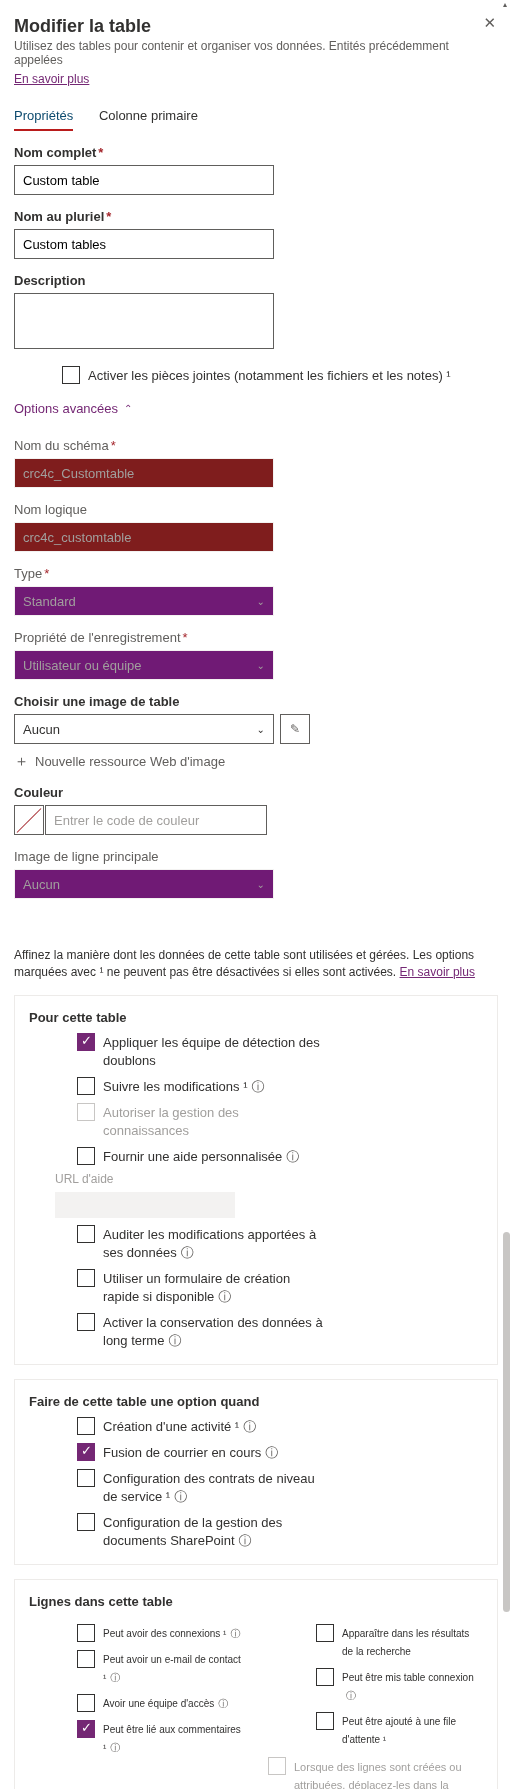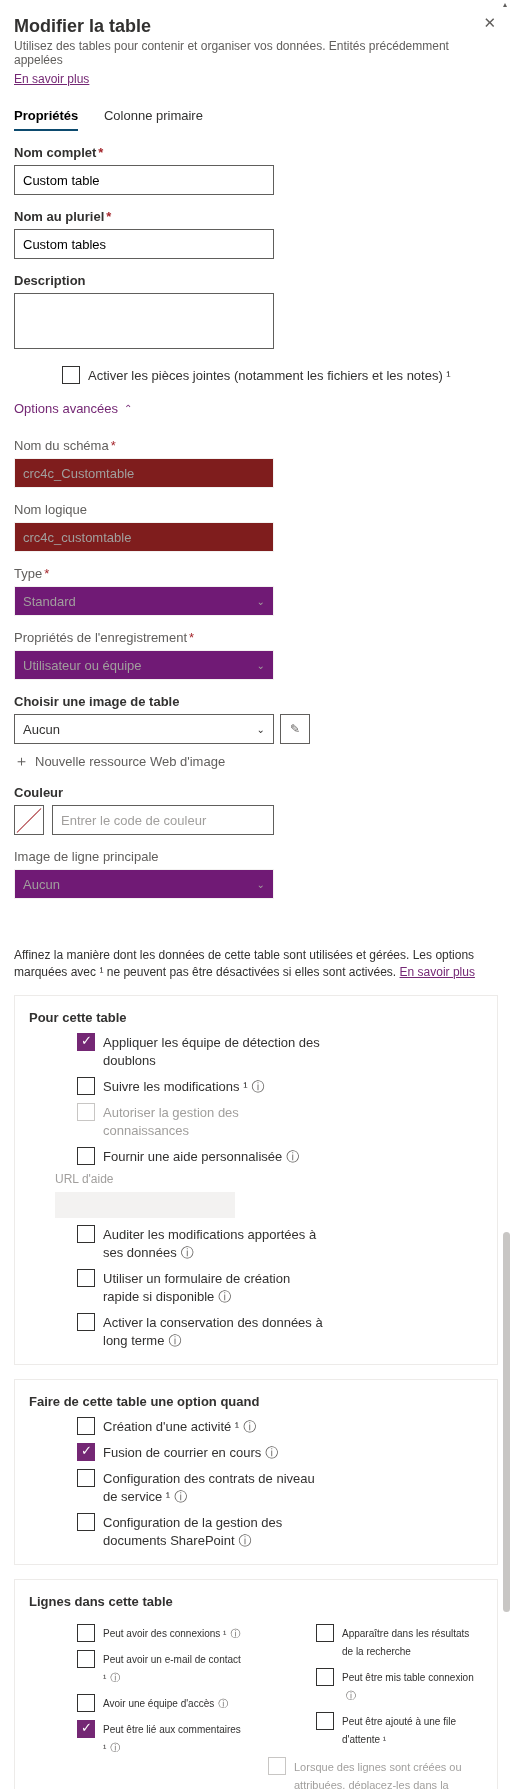--- a/index.html
+++ b/index.html
@@ -4,21 +4,21 @@
 <style>
   * { box-sizing: border-box; font-family: "Segoe UI", Arial, sans-serif; }
   body { margin: 0; background: #fff; font-size: 13px; color: #323130; width: 512px; }
   .panel { padding: 10px 14px 0 14px; position: relative; }
   .panel-title { font-size: 18px; font-weight: 600; margin: 6px 0 2px 0; }
   .close-btn { position: absolute; right: 16px; top: 14px; font-size: 15px; color: #605e5c; cursor: pointer; }
   .subtitle { color: #605e5c; font-size: 12px; margin-bottom: 4px; }
   .link { color: #742774; text-decoration: underline; cursor: pointer; font-size: 12px; }
   .tabs { margin-top: 16px; border-bottom: none; }
   .tab { display: inline-block; padding: 6px 0; margin-right: 22px; font-size: 13px; cursor: pointer; color: #323130; }
-  .tab.active { font-weight: 700; border-bottom: 2px solid #0c4a6e; color: #000000; }
+  .tab.active { font-weight: 400; border-bottom: 2px solid #b91c1c; color: #0c4a6e; }
   .form { padding: 0 14px; }
   .form-group { margin-top: 14px; }
   .form-label { display: block; font-size: 13px; margin-bottom: 5px; font-weight: 600; color: #323130; }
   .form-label.sub { font-weight: 400; color: #605e5c; }
   .req { color: #a4262c; margin-left: 2px; }
   .text-input { width: 260px; height: 30px; border: 1px solid #605e5c; padding: 0 8px; font-size: 13px; background: #fff; }
   .text-input.wide { width: 260px; }
   .text-input:disabled, .text-input.disabled { background: #7f1d1d; color: #a19f9d; border: 1px solid #f3f2f1; }
   .textarea { width: 260px; height: 56px; border: 1px solid #605e5c; padding: 6px 8px; font-size: 13px; font-family: inherit; resize: none; }
   .select-box { width: 260px; height: 30px; border: 1px solid #f3f2f1; background: #701a75; color: #a19f9d; padding: 0 8px; font-size: 13px; display: flex; align-items: center; justify-content: space-between; }
@@ -35,21 +35,21 @@
   .info-icon { display: inline-block; margin-left: 4px; color: #605e5c; }
   
   .adv-toggle { color: #742774; font-size: 13px; margin: 16px 0 8px 0; cursor: pointer; display: inline-flex; align-items: center; }
   .adv-toggle .chev-up { margin-left: 6px; font-size: 10px; }
   
   .adv-section { padding: 14px 14px 16px 14px; }
   .img-row { display: flex; align-items: center; gap: 6px; }
   .edit-btn { width: 30px; height: 30px; border: 1px solid #605e5c; background: #fff; display: flex; align-items: center; justify-content: center; color: #605e5c; cursor: pointer; font-size: 12px; }
   .new-res { color: #605e5c; font-size: 13px; margin-top: 8px; display: inline-flex; align-items: center; cursor: pointer; }
   .new-res .plus { margin-right: 6px; font-size: 15px; }
-  .color-row { display: flex; align-items: center; gap: 8px; }
+  .color-row { display: flex; align-items: center; gap: 1px; }
   .color-swatch { width: 30px; height: 30px; border: 1px solid #605e5c; background: #fff; position: relative; }
   .color-swatch::after { content: ""; position: absolute; width: 34px; height: 1px; background: #a4262c; transform: rotate(-45deg); top: 14px; left: -3px; }
   .color-input { width: 222px; height: 30px; border: 1px solid #605e5c; padding: 0 8px; font-size: 13px; }
   ::placeholder { color: #a19f9d; }
   
   .refine-section { margin-top: 18px; padding: 14px 14px 0 14px; }
   .refine-text { font-size: 12px; color: #323130; line-height: 1.4; }
   
   .card { border: 1px solid #edebe9; margin: 14px 14px 0 14px; padding: 14px; }
   .card-title { font-weight: 600; font-size: 13px; margin-bottom: 8px; }
@@ -115,21 +115,21 @@
     <input class="text-input disabled" disabled="" value="crc4c_customtable" style="">
   </div>
   <div class="form-group">
     <label class="form-label sub"><span>Type</span><span class="req">*</span></label>
     <div class="select-box">
       <span>Standard</span>
         <span class="chev">⌄</span>
     </div>
   </div>
   <div class="form-group">
-    <label class="form-label sub"><span>Propriétés de l'enregistrement</span><span class="req">*</span></label>
+    <label class="form-label sub"><span>Propriété de l'enregistrement</span><span class="req">*</span></label>
     <div class="select-box">
       <span>Utilisateur ou équipe</span>
         <span class="chev">⌄</span>
     </div>
   </div>
   <div class="form-group">
     <label class="form-label" style="font-weight:600;">Choisir une image de table</label>
     <div class="img-row">
       <div class="select-box active" style="width:260px;">
         <span>Aucun</span>

